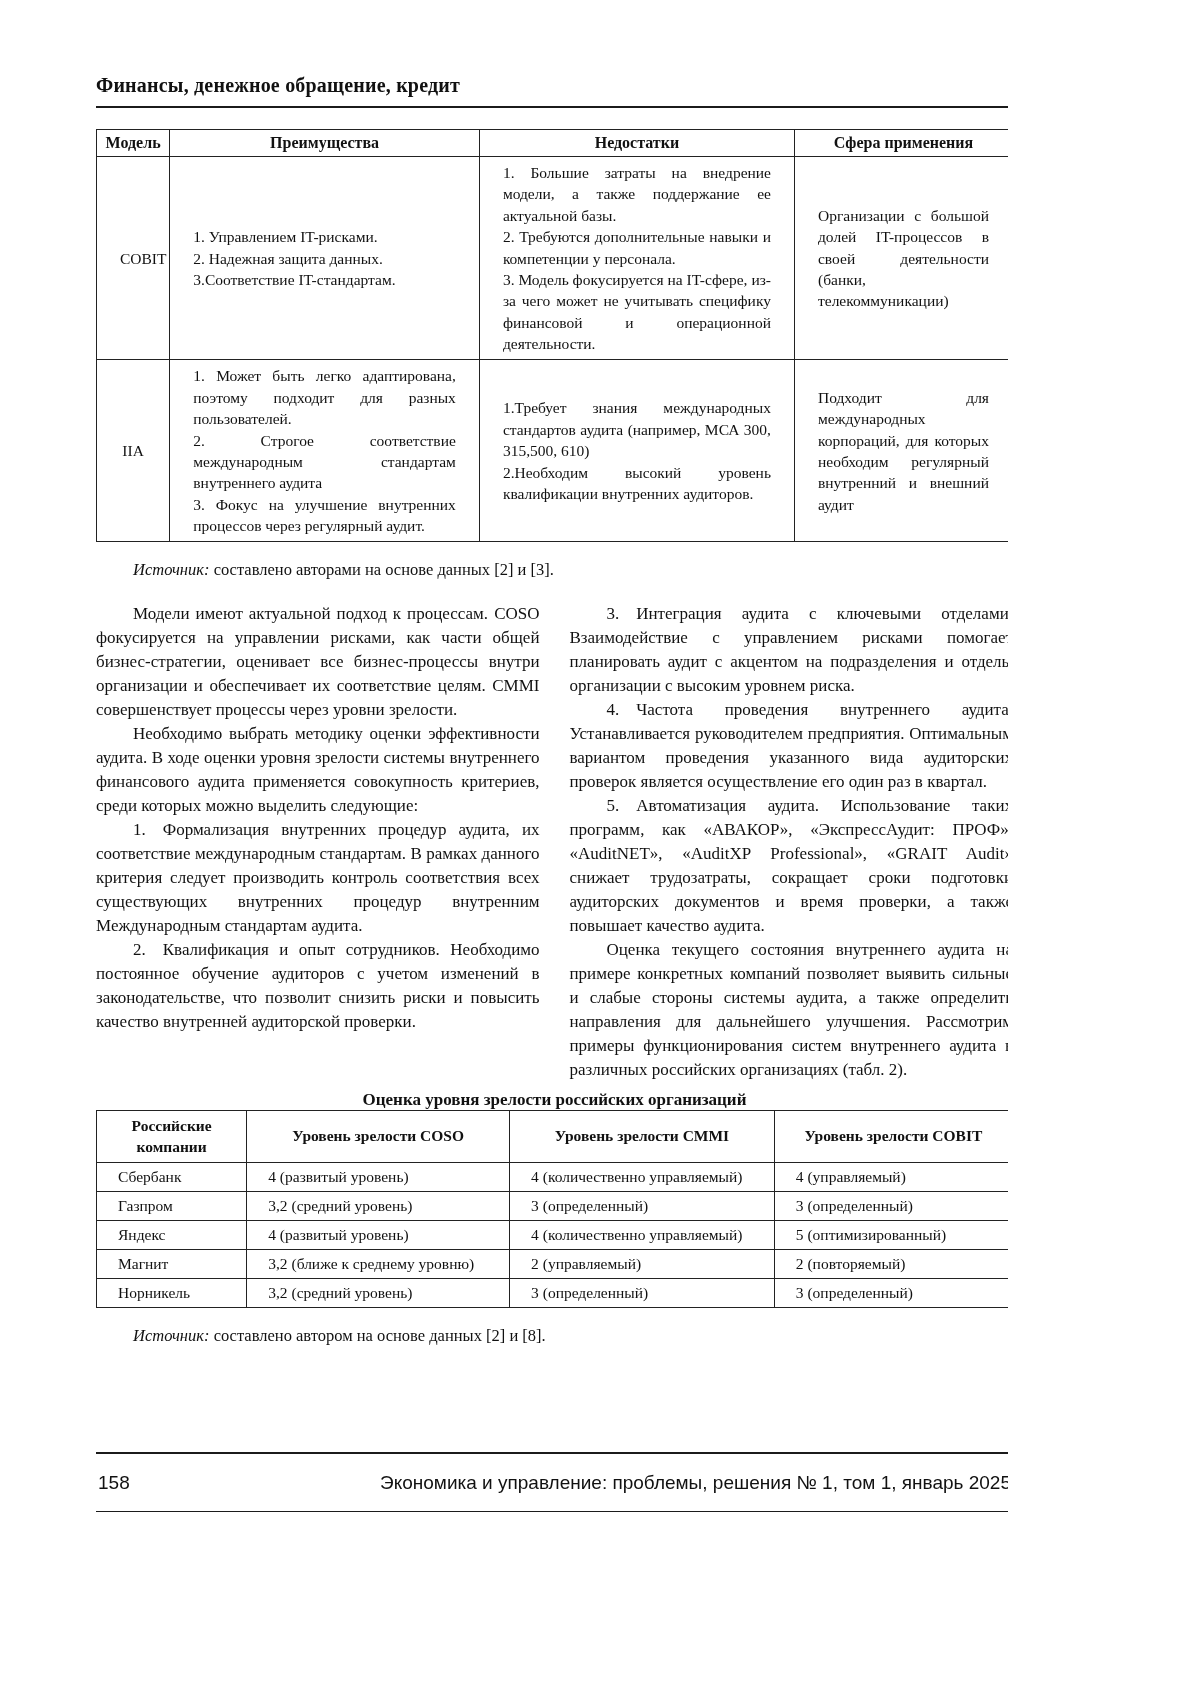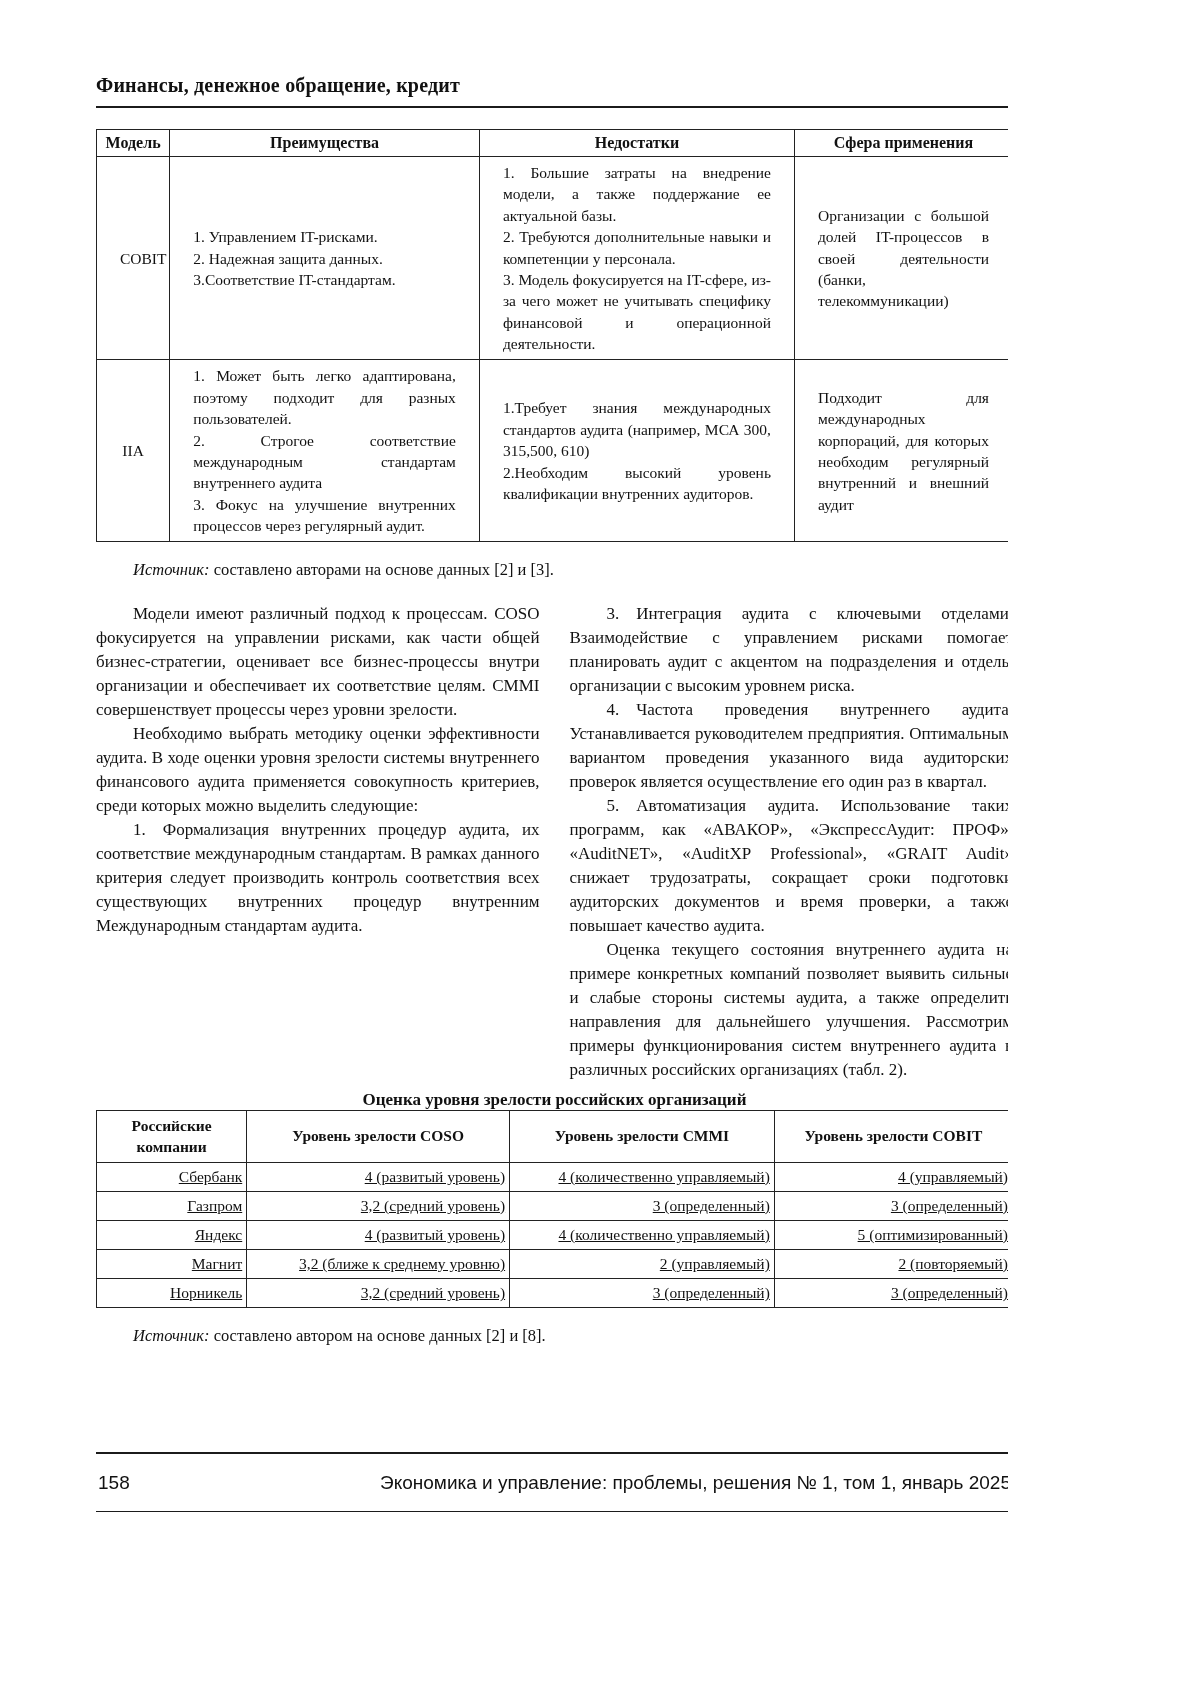--- a/index.html
+++ b/index.html
@@ -48,22 +48,22 @@
   .table2-title {
     margin-top:8px; margin-bottom:0; text-align:center;
     font-weight:bold; font-size:17px;
   }
 
   .t2 th {
     font-size:15.5px; font-weight:bold; text-align:center;
     padding:5px 6px; vertical-align:middle; line-height:1.3;
   }
   .t2 td {
-    font-size:15.5px; text-align:right; padding:4px 4px;
-    vertical-align:middle; line-height:1.3; height:27px;text-decoration:underline;
+    font-size:15.5px; text-align:left; padding:4px 21px;
+    vertical-align:middle; line-height:1.3; height:27px;
   }
 
   .page-footer {
     position:absolute; left:96px; top:1452px; width:917px;
     border-top:2px solid #1b1b1b; border-bottom:1.5px solid #1b1b1b;
     height:60px; display:flex; align-items:center; justify-content:space-between;
     font-family:"Liberation Sans", sans-serif; font-size:19px;
     padding:0 2px;
   }
 </style>
@@ -112,23 +112,24 @@
           <td class="pre">Подходит для международных корпораций, для которых необходим регулярный внутренний и внешний аудит</td>
         </tr>
       </tbody>
     </table>
 
     <p class="source-note"><em>Источник:</em>
       <span>составлено авторами на основе данных [2] и [3].</span></p>
 
     <div class="two-cols">
       <div class="col">
-        <p>Модели имеют различный подход к процессам. COSO фокусируется на управлении рисками, как части общей бизнес-стратегии, оценивает все бизнес-процессы внутри организации и обеспечивает их соответствие целям. CMMI совершенствует процессы через уровни зрелости.</p>
+        <p>Модели имеют актуальной подход к процессам. COSO фокусируется на управлении рисками, как части общей бизнес-стратегии, оценивает все бизнес-процессы внутри организации и обеспечивает их соответствие целям. CMMI совершенствует процессы через уровни зрелости.</p>
         <p>Необходимо выбрать методику оценки эффективности аудита. В ходе оценки уровня зрелости системы внутреннего финансового аудита применяется совокупность критериев, среди которых можно выделить следующие:</p>
         <p>1. Формализация внутренних процедур аудита, их соответствие международным стандартам. В рамках данного критерия следует производить контроль соответствия всех существующих внутренних процедур внутренним Международным стандартам аудита.</p>
+        <p>2. Квалификация и опыт сотрудников. Необходимо постоянное обучение аудиторов с учетом изменений в законодательстве, что позволит снизить риски и повысить качество внутренней аудиторской проверки.</p>
       </div>
       <div class="col">
         <p>3. Интеграция аудита с ключевыми отделами. Взаимодействие с управлением рисками помогает планировать аудит с акцентом на подразделения и отделы организации с высоким уровнем риска.</p>
         <p>4. Частота проведения внутреннего аудита. Устанавливается руководителем предприятия. Оптимальным вариантом проведения указанного вида аудиторских проверок является осуществление его один раз в квартал.</p>
         <p>5. Автоматизация аудита. Использование таких программ, как «АВАКОР», «ЭкспрессАудит: ПРОФ», «AuditNET», «AuditXP Professional», «GRAIT Audit» снижает трудозатраты, сокращает сроки подготовки аудиторских документов и время проверки, а также повышает качество аудита.</p>
         <p>Оценка текущего состояния внутреннего аудита на примере конкретных компаний позволяет выявить сильные и слабые стороны системы аудита, а также определить направления для дальнейшего улучшения. Рассмотрим примеры функционирования систем внутреннего аудита в различных российских организациях (табл. 2).</p>
       </div>
     </div>
 
     <p class="table2-title">Оценка уровня зрелости российских организаций</p>

